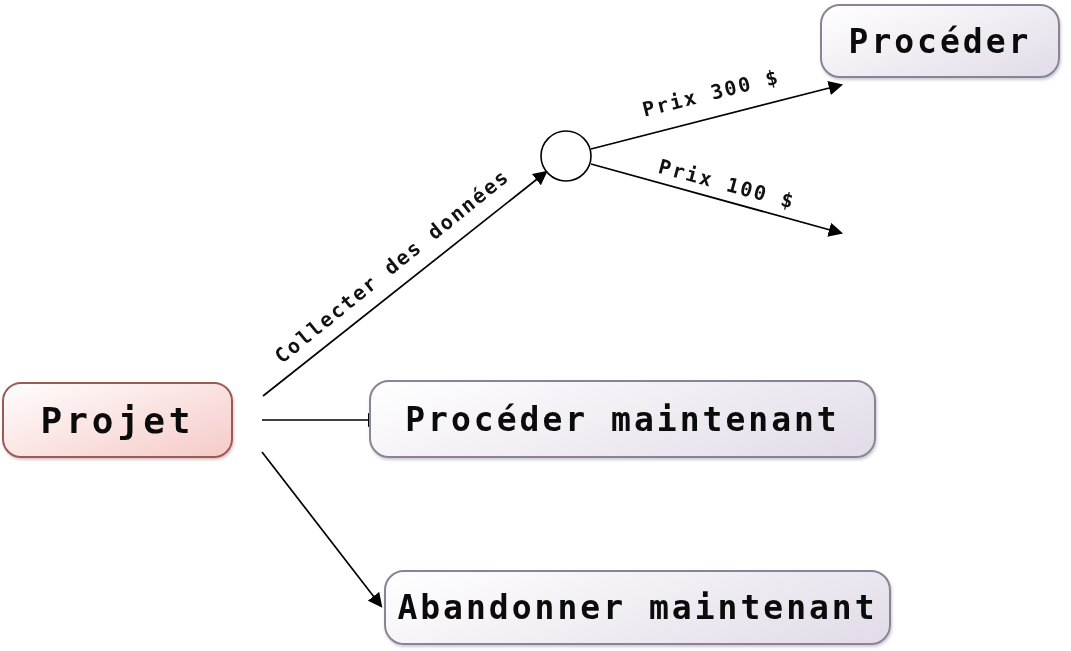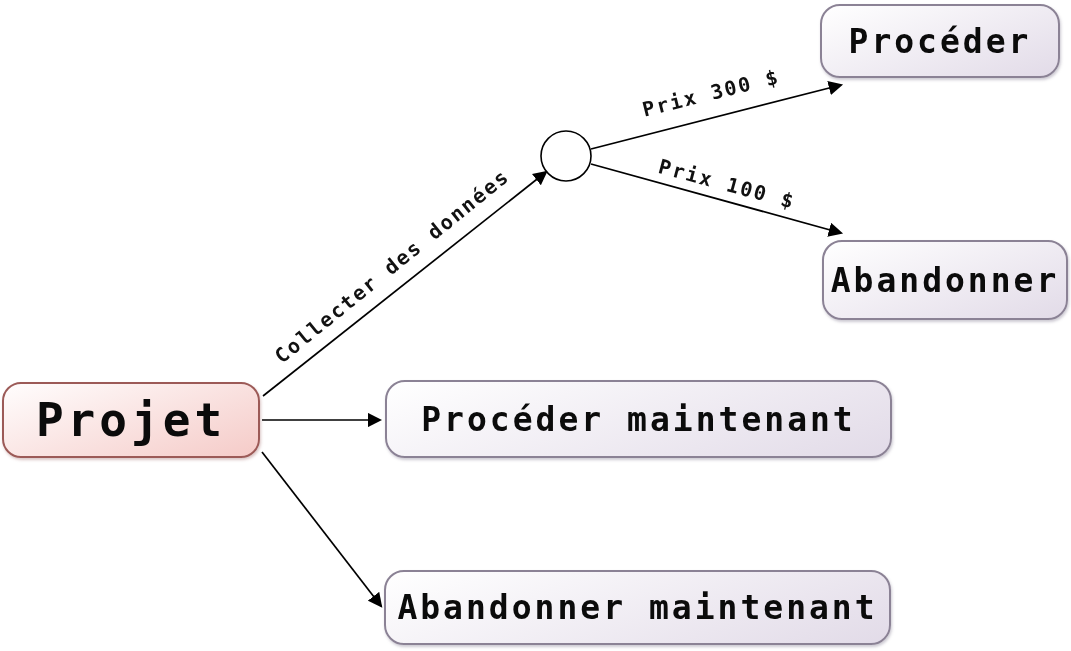--- a/index.html
+++ b/index.html
@@ -12,37 +12,37 @@
   }
   #edges-layer{position:absolute;left:0;top:0;width:1071px;height:651px;}
   .node{
     position:absolute;
     display:flex;align-items:center;justify-content:center;
     font-weight:bold;color:#0b0b0b;
     box-sizing:border-box;
     white-space:nowrap;
   }
   .node.root{
-    left:2px;top:382px;width:258px;height:76px;
+    left:2px;top:382px;width:231px;height:76px;
     border:2px solid var(--root_border,#9c5a57);
     border-radius:19px;
     background:linear-gradient(160deg,var(--root_fill_top,#fffdfd) 0%,var(--root_fill_bottom,#f5cbc8) 100%);
     box-shadow:1px 2px 3px rgba(150,90,90,0.35);
-    font-size:46px;letter-spacing:4px;
+    font-size:36px;letter-spacing:4px;
   }
   .node.option{
     border:2px solid var(--option_border,#8b8295);
     border-radius:20px;
     background:linear-gradient(160deg,var(--option_fill_top,#ffffff) 0%,var(--option_fill_bottom,#e2dbe8) 100%);
     box-shadow:1px 2px 3px rgba(110,100,125,0.35);
     font-size:33px;letter-spacing:3px;
   }
   #node-proceder{left:820px;top:4px;width:240px;height:74px;}
   #node-abandonner{left:822px;top:240px;width:246px;height:80px;}
-  #node-proceder-maintenant{left:385px;top:380px;width:507px;height:78px;}
+  #node-proceder-maintenant{left:369px;top:380px;width:507px;height:78px;}
   #node-abandonner-maintenant{left:384px;top:570px;width:507px;height:75px;}
   .edge-label{
     position:absolute;
     font-weight:bold;color:#111;
     font-size:20px;letter-spacing:2px;
     white-space:nowrap;
     transform-origin:center center;
   }
   #label-collecter{left:392px;top:266px;transform:translate(-50%,-50%) rotate(-39deg);}
   #label-prix300{left:711px;top:93px;transform:translate(-50%,-50%) rotate(-14deg);}
@@ -68,23 +68,20 @@
   </svg>
 
   <div class="node root" id="node-projet">
     <span>Projet</span>
   </div>
 
   <div class="node option" id="node-proceder">
     <span>Procéder</span>
   </div>
 
-  <div class="node option" id="node-abandonner">
-    <span>Abandonner</span>
-  </div>
 
   <div class="node option" id="node-proceder-maintenant">
     <span>Procéder maintenant</span>
   </div>
 
   <div class="node option" id="node-abandonner-maintenant">
     <span>Abandonner maintenant</span>
   </div>
 
   <div class="edge-label" id="label-collecter">Collecter des données</div>

